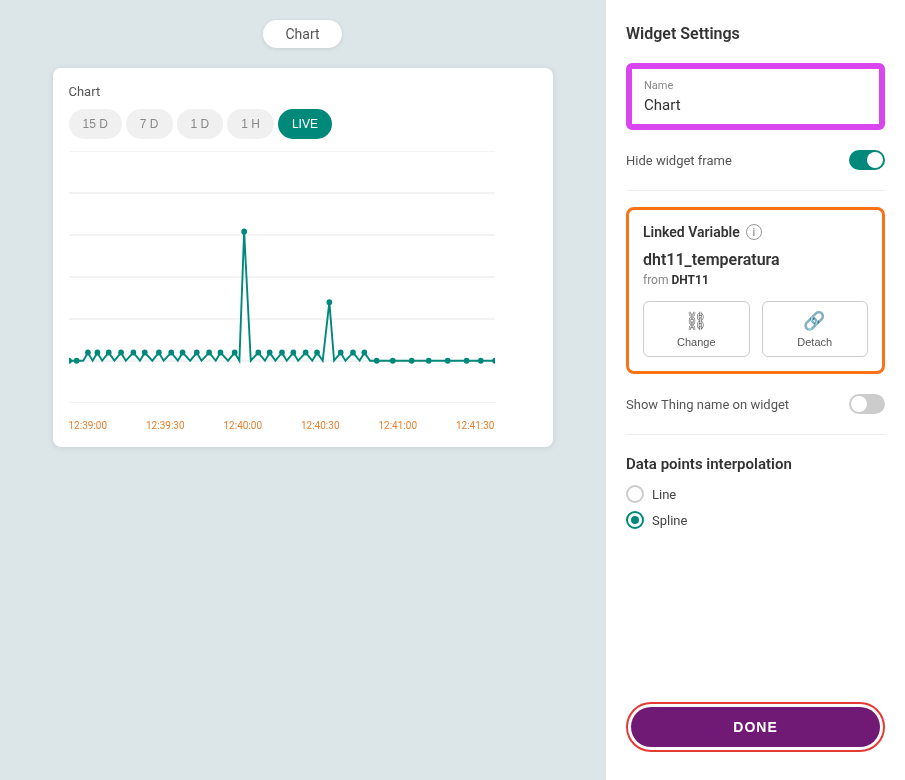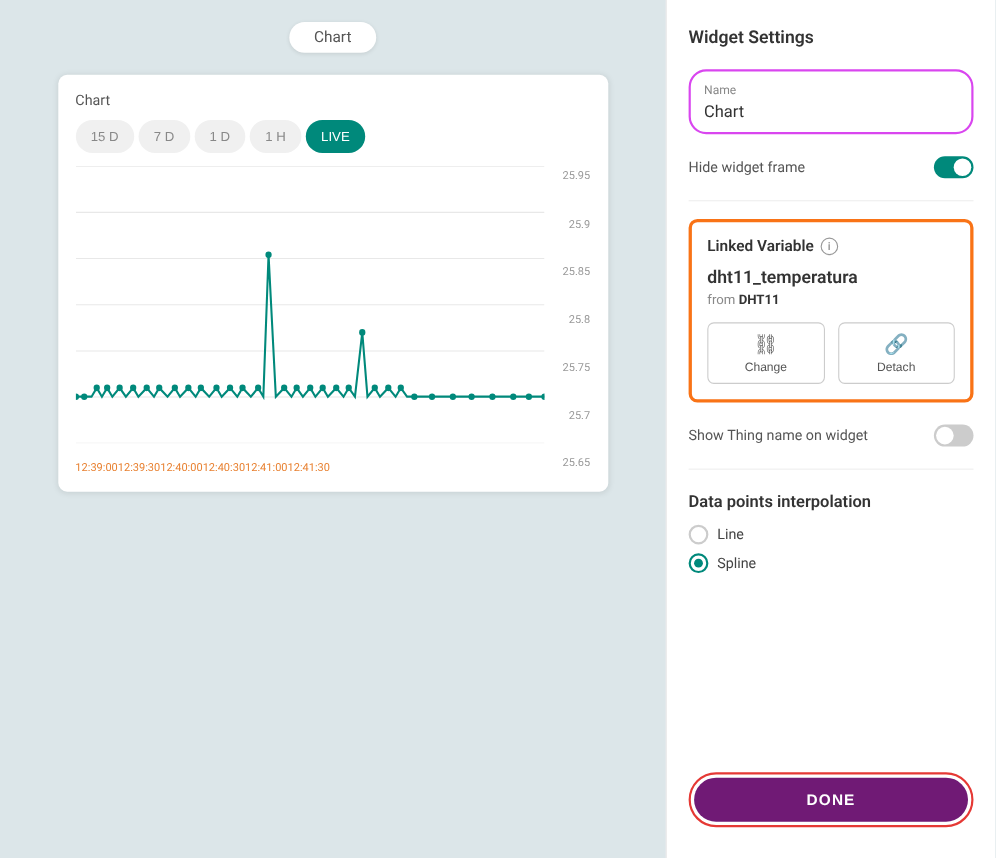--- a/index.html
+++ b/index.html
@@ -96,20 +96,21 @@
       top: 0;
       bottom: 28px;
     }
 
     .x-labels {
       position: absolute;
       bottom: 0;
       left: 0;
       right: 42px;
       display: flex;
+      justify-content: space-between;
       font-size: 10px;
       color: #e88030;
     }
 
     
     .right-panel {
       width: 300px;
       background: white;
       padding: 24px 20px;
       display: flex;
@@ -120,22 +121,22 @@
     }
 
     .section-title {
       font-size: 16px;
       font-weight: 600;
       color: #333;
       margin-bottom: 4px;
     }
 
     .field-group {
-      border: 2px solid #d946ef;
-      border-radius: 16px;
+      border: 6px solid #d946ef;
+      border-radius: 6px;
       padding: 10px 12px;
     }
 
     .field-label {
       font-size: 11px;
       color: #888;
       margin-bottom: 4px;
     }
 
     .field-value {
@@ -355,29 +356,20 @@
 
     <div class="time-buttons">
       <button class="time-btn">15 D</button>
       <button class="time-btn">7 D</button>
       <button class="time-btn">1 D</button>
       <button class="time-btn">1 H</button>
       <button class="time-btn active">LIVE</button>
     </div>
 
     <div class="chart-area">
-      <div class="y-labels">
-        <span>25.95</span>
-        <span>25.9</span>
-        <span>25.85</span>
-        <span>25.8</span>
-        <span>25.75</span>
-        <span>25.7</span>
-        <span>25.65</span>
-      </div>
 
       <div class="chart-svg-container">
         <svg width="100%" height="100%" viewBox="0 0 450 250" preserveAspectRatio="none">
 
           <line x1="0" y1="0" x2="450" y2="0" class="grid-line"></line>
           <line x1="0" y1="41.7" x2="450" y2="41.7" class="grid-line"></line>
           <line x1="0" y1="83.3" x2="450" y2="83.3" class="grid-line"></line>
           <line x1="0" y1="125" x2="450" y2="125" class="grid-line"></line>
           <line x1="0" y1="166.7" x2="450" y2="166.7" class="grid-line"></line>
           <line x1="0" y1="208.3" x2="450" y2="208.3" class="grid-line"></line>

